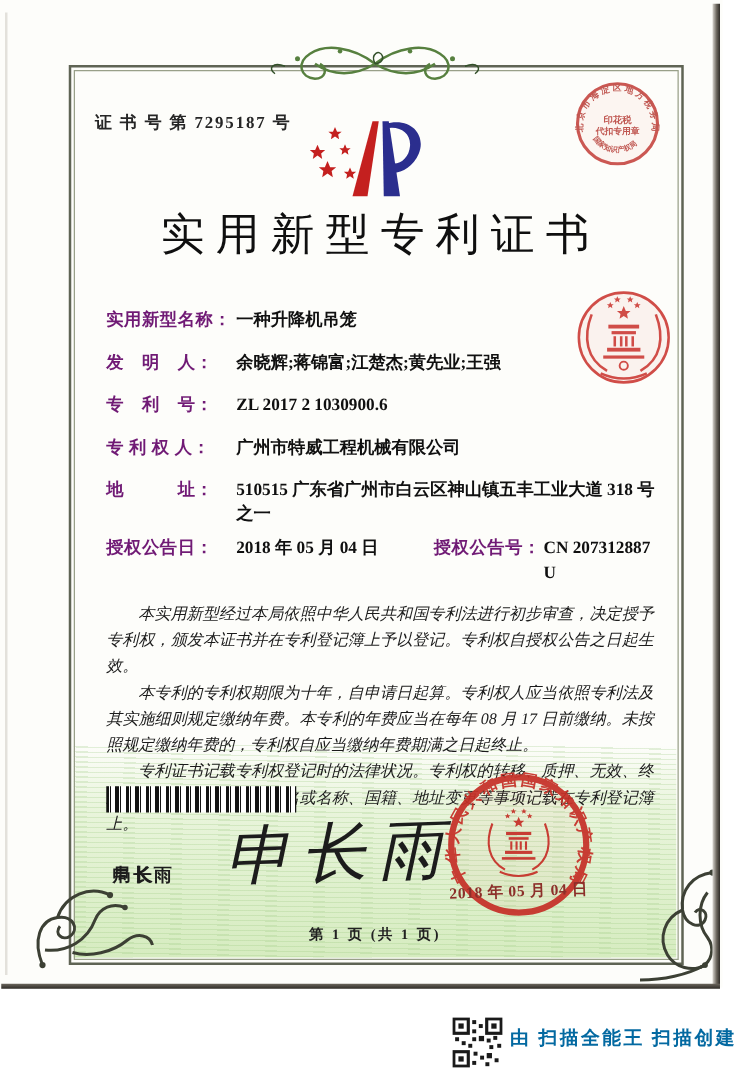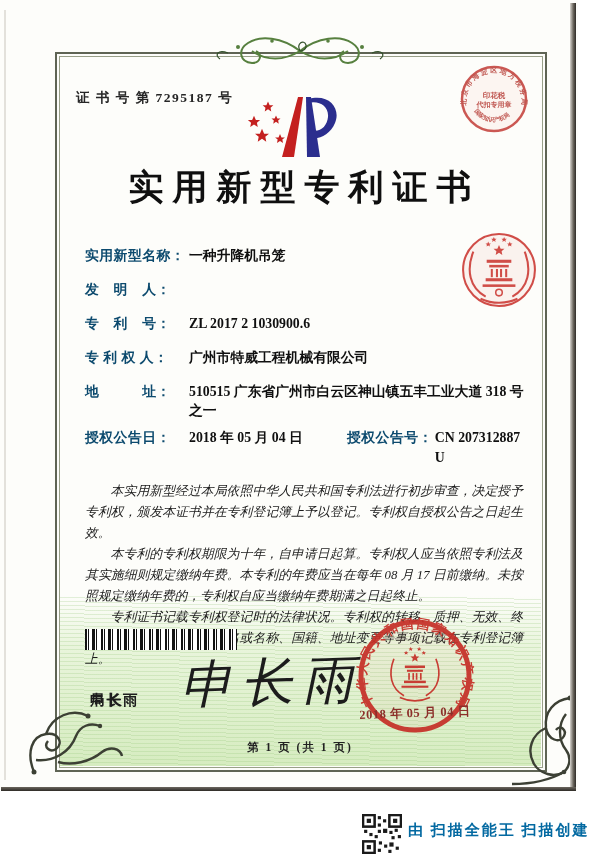--- a/index.html
+++ b/index.html
@@ -17,29 +17,29 @@
   .guilloche{position:absolute;left:59px;top:596px;width:482px;height:170px;
     background:
       repeating-linear-gradient(1.2deg, rgba(146,196,118,.25) 0 1px, rgba(255,255,255,0) 1px 4px),
       linear-gradient(180deg, rgba(222,240,203,0) 0%, rgba(222,240,203,.65) 30%, rgba(212,235,189,.95) 100%);}
   .borderbox{position:absolute;left:55px;top:52px;width:488px;height:716px;border:2px solid #5f6454;}
   .borderbox::after{content:"";position:absolute;inset:2px;border:1px solid #99a089;}
 
   .cert-no{position:absolute;left:76px;top:89px;font-size:13.5px;font-weight:bold;
     letter-spacing:1.5px;color:#262626;}
   .title{position:absolute;left:0;top:164px;width:600px;text-align:center;
-    font-size:35px;font-weight:bold;letter-spacing:9px;text-indent:9px;color:#0f0f0f;}
+    font-size:35px;font-weight:normal;letter-spacing:9px;text-indent:9px;color:#0f0f0f;}
 
   .logo{position:absolute;left:242px;top:95px;}
   .tax{position:absolute;left:458px;top:63px;opacity:.88;}
   .emblem-r{position:absolute;left:460px;top:231px;opacity:.9;}
 
   .fields{position:absolute;left:85px;top:246px;width:442px;font-size:13.8px;}
   .frow{display:flex;margin-bottom:14px;line-height:20px;}
-  .flabel{flex:0 0 104px;width:104px;font-weight:bold;letter-spacing:.5px;color:#0c4a6e;}
+  .flabel{flex:0 0 104px;width:104px;font-weight:bold;letter-spacing:.5px;color:#701a75;}
   .fvalue{font-weight:bold;color:#101010;}
   .frow.addr{margin-bottom:8px;}
   .frow.addr .fvalue{width:352px;line-height:19px;}
   .gv1{width:158px;flex:0 0 158px;}
   .flabel.g2{flex:0 0 auto;width:auto;margin-right:2px;}
 
   .paras{position:absolute;left:85px;top:481px;width:438px;font-size:12.8px;line-height:21px;
     text-align:justify;font-style:italic;color:#1b1b1b;}
   .paras p{margin:0;text-indent:2em;}
 
@@ -157,20 +157,21 @@
     <circle cx="38" cy="60" r="3.2" fill="none" stroke="#cc3b35" stroke-width="1.5"></circle>
   </svg>
 
   <div class="fields">
     <div class="frow">
       <span class="flabel">实用新型名称：</span>
       <span class="fvalue">一种升降机吊笼</span>
     </div>
     <div class="frow">
       <span class="flabel">发　明　人：</span>
+      <span class="fvalue">余晓辉;蒋锦富;江楚杰;黄先业;王强</span>
     </div>
     <div class="frow">
       <span class="flabel">专　利　号：</span>
       <span class="fvalue">ZL 2017 2 1030900.6</span>
     </div>
     <div class="frow">
       <span class="flabel">专 利 权 人：</span>
       <span class="fvalue">广州市特威工程机械有限公司</span>
     </div>
     <div class="frow addr">

